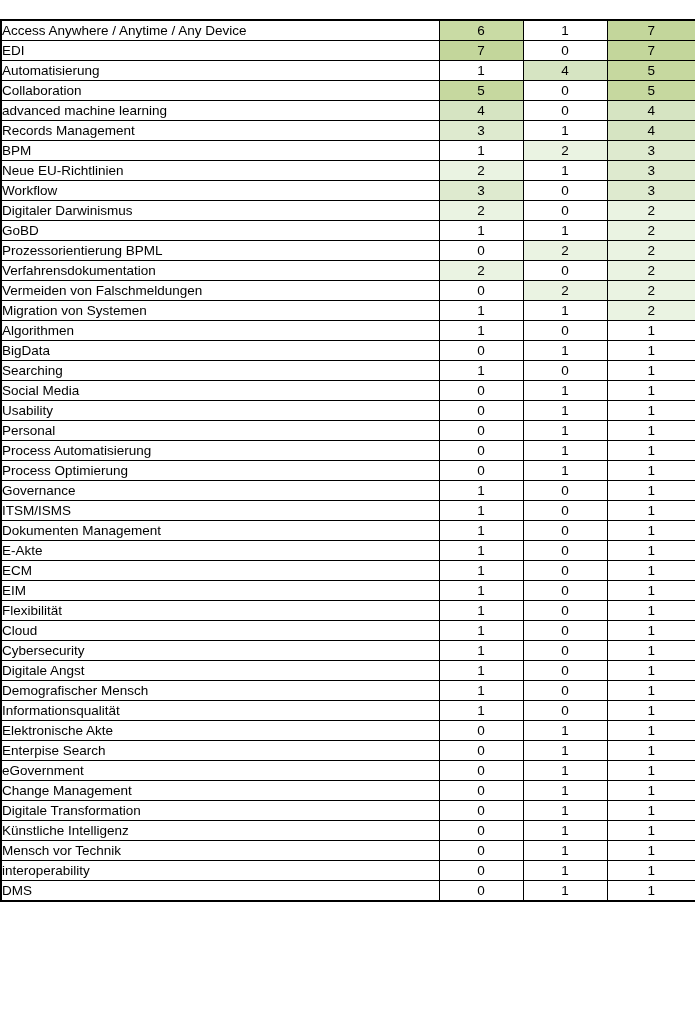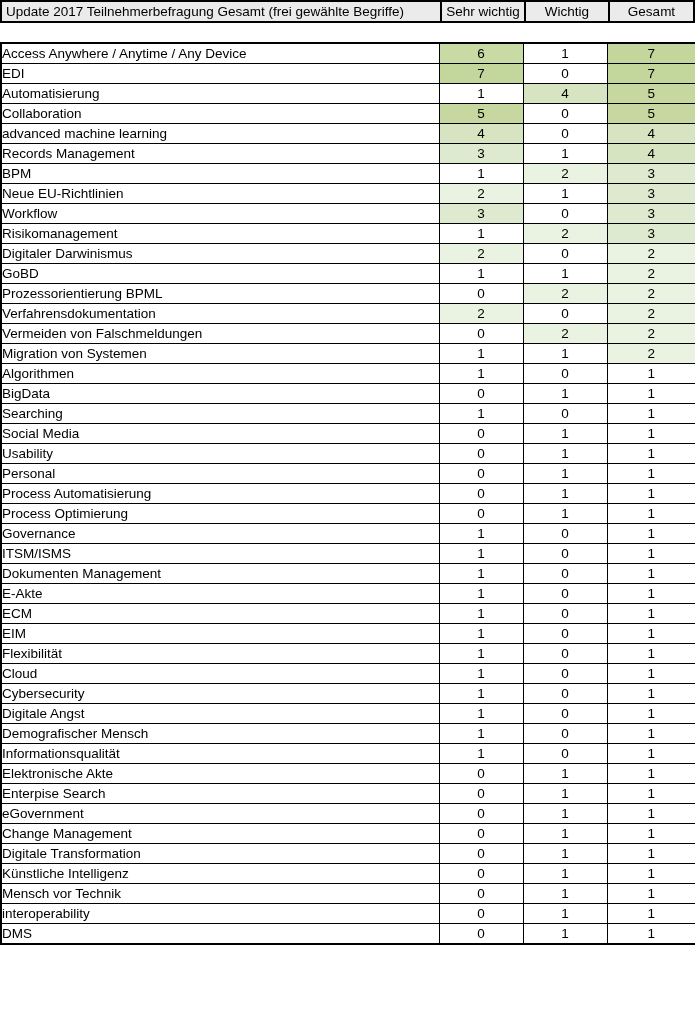--- a/index.html
+++ b/index.html
@@ -76,26 +76,20 @@
   td.num-cell {
     text-align: center;
     border-left-width: 2px;
   }
 </style>
 </head>
 <body>
 
 <div class="sheet">
 
-  <div class="header-row">
-    <div class="hcell title">Update 2017 Teilnehmerbefragung Gesamt (frei gewählte Begriffe)</div>
-    <div class="hcell c1">Sehr wichtig</div>
-    <div class="hcell c2">Wichtig</div>
-    <div class="hcell c3">Gesamt</div>
-  </div>
 
   <div class="spacer"></div>
 
   <table class="results">
     <colgroup>
       <col style="width:438px">
       <col style="width:84px">
       <col style="width:84px">
       <col style="width:89px">
     </colgroup>
@@ -148,26 +142,20 @@
           <td class="num-cell" style="background: rgb(255, 255, 255);">1</td>
           <td class="num-cell" style="background: rgb(222, 234, 207);">3</td>
         </tr>
         <tr>
           <td class="label-cell">Workflow</td>
           <td class="num-cell" style="background: rgb(222, 234, 207);">3</td>
           <td class="num-cell" style="background: rgb(255, 255, 255);">0</td>
           <td class="num-cell" style="background: rgb(222, 234, 207);">3</td>
         </tr>
         <tr>
-          <td class="label-cell">Risikomanagement</td>
-          <td class="num-cell" style="background: rgb(255, 255, 255);">1</td>
-          <td class="num-cell" style="background: rgb(234, 243, 226);">2</td>
-          <td class="num-cell" style="background: rgb(222, 234, 207);">3</td>
-        </tr>
-        <tr>
           <td class="label-cell">Digitaler Darwinismus</td>
           <td class="num-cell" style="background: rgb(234, 243, 226);">2</td>
           <td class="num-cell" style="background: rgb(255, 255, 255);">0</td>
           <td class="num-cell" style="background: rgb(234, 243, 226);">2</td>
         </tr>
         <tr>
           <td class="label-cell">GoBD</td>
           <td class="num-cell" style="background: rgb(255, 255, 255);">1</td>
           <td class="num-cell" style="background: rgb(255, 255, 255);">1</td>
           <td class="num-cell" style="background: rgb(234, 243, 226);">2</td>

